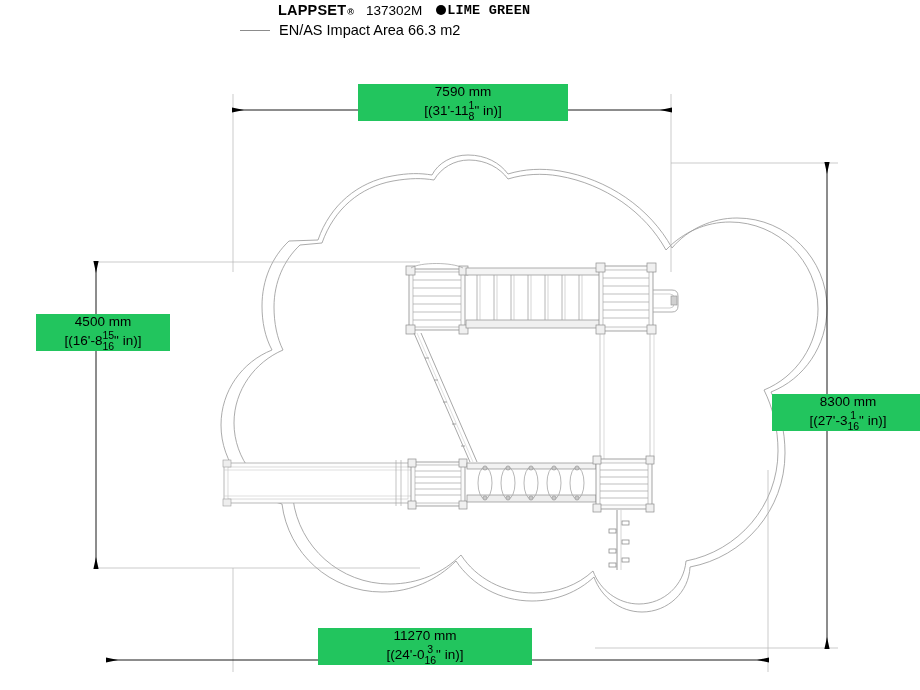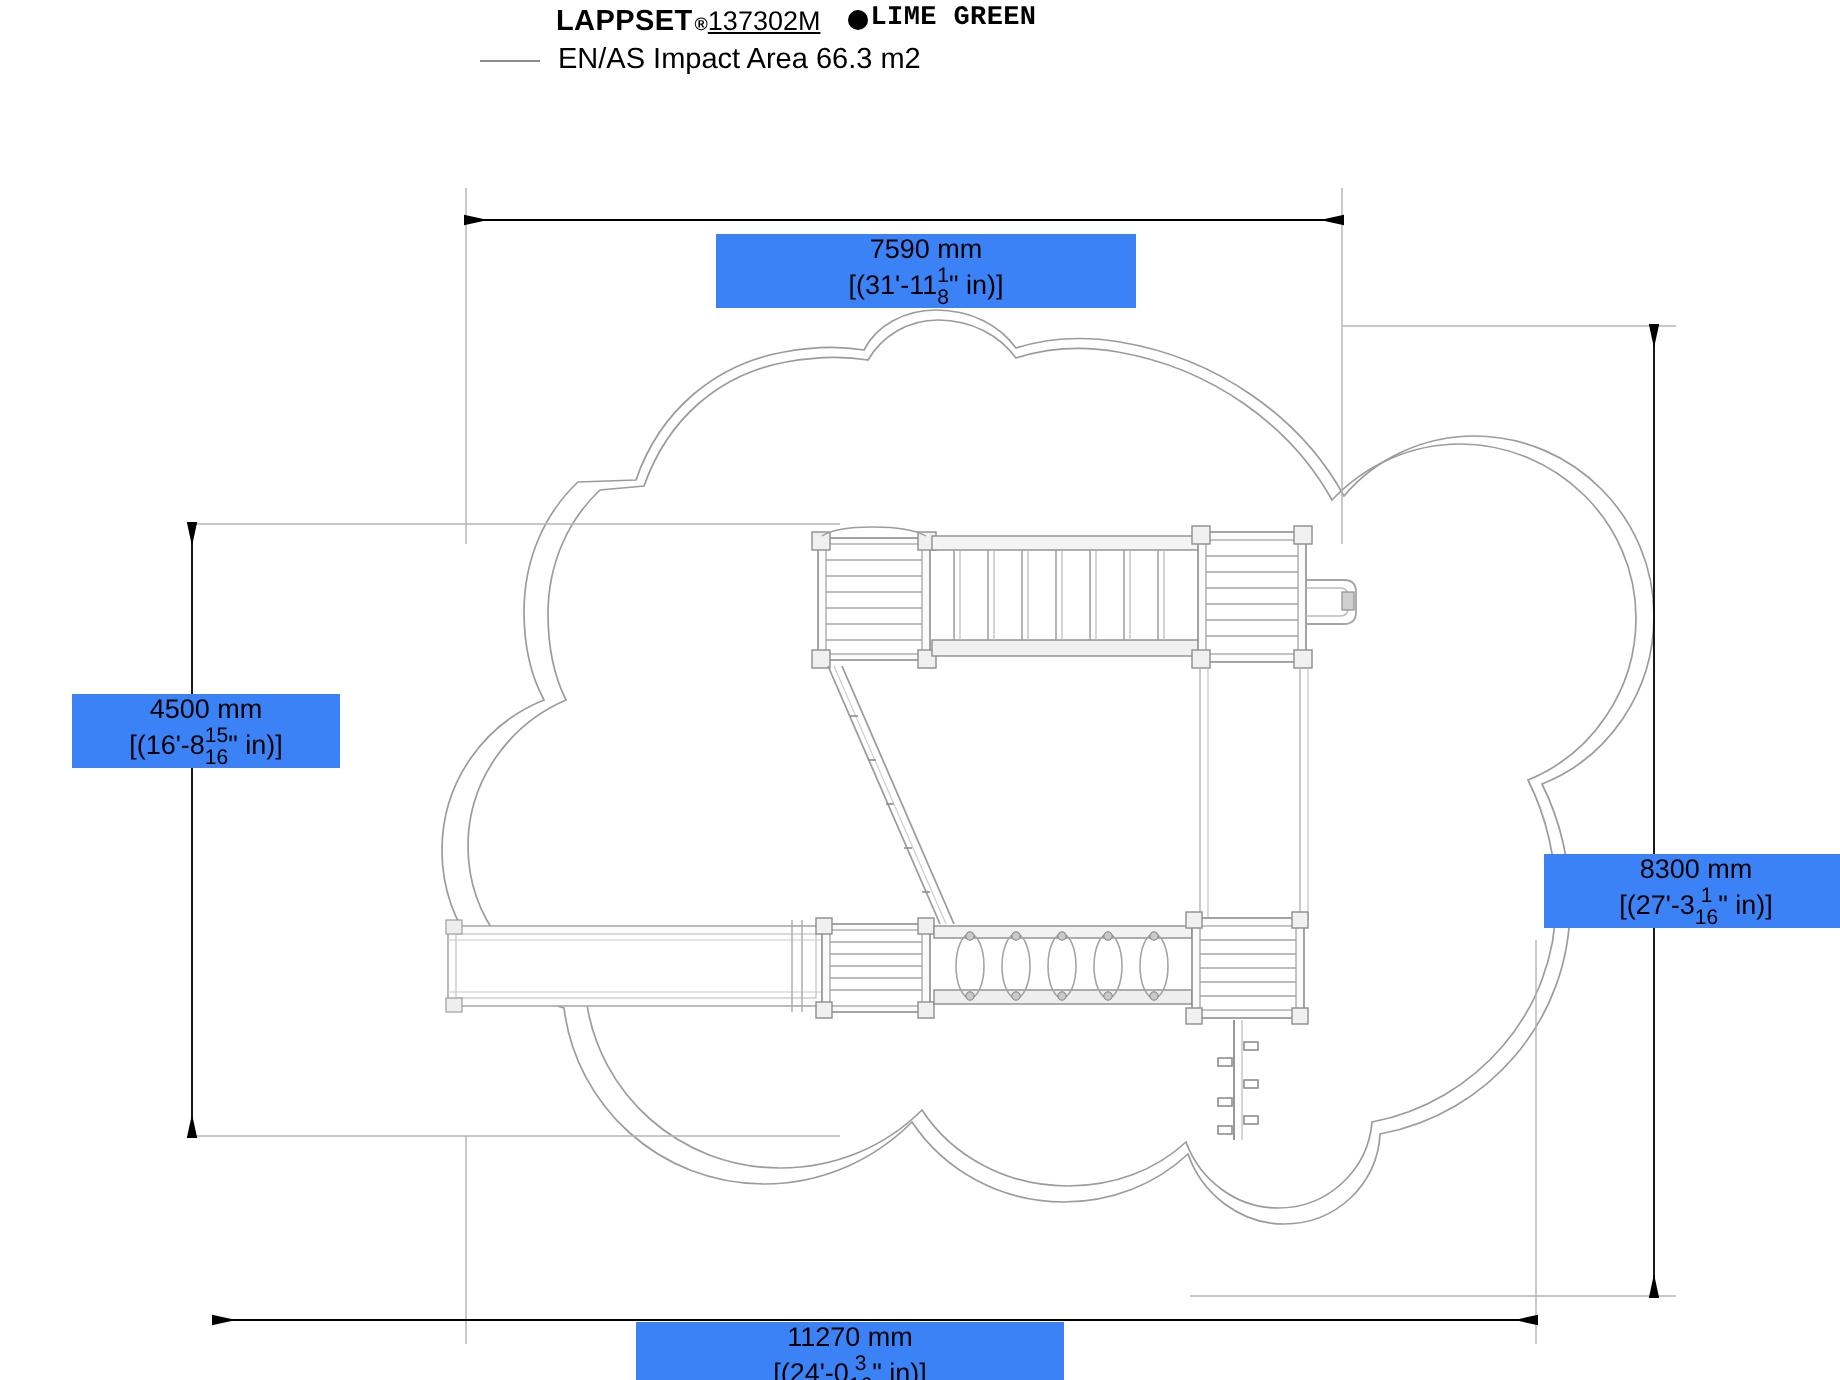--- a/index.html
+++ b/index.html
@@ -37,21 +37,21 @@
     font-size: 14.5px;
     letter-spacing: 0.2px;
   }
   .brand-dot {
     font-size: 9px;
     font-weight: bold;
     margin-left: 1px;
   }
   .model-code {
     font-size: 13.5px;
-    text-decoration: underline;
+    margin-left: 12px;
   }
   .color-swatch-wrap {
     margin-left: 14px;
     display: flex;
     align-items: center;
   }
   .color-dot {
     display: inline-block;
     width: 10px;
     height: 10px;
@@ -95,23 +95,22 @@
     height: 690px;
   }
 
   
   .dim-text {
     position: absolute;
     text-align: center;
     font-size: 13.5px;
     line-height: 1.12;
     white-space: nowrap;
-    background: #3b82f6;
+    background: #22c55e;
     padding: 0 3px;
-    margin-top: 33px;
   }
   .dim-main { display: block; }
   .dim-imp  { display: block; margin-top: 1px; }
 
   
   .frac {
     display: inline-block;
     vertical-align: -0.42em;
     text-align: center;
     font-size: 10.5px;

